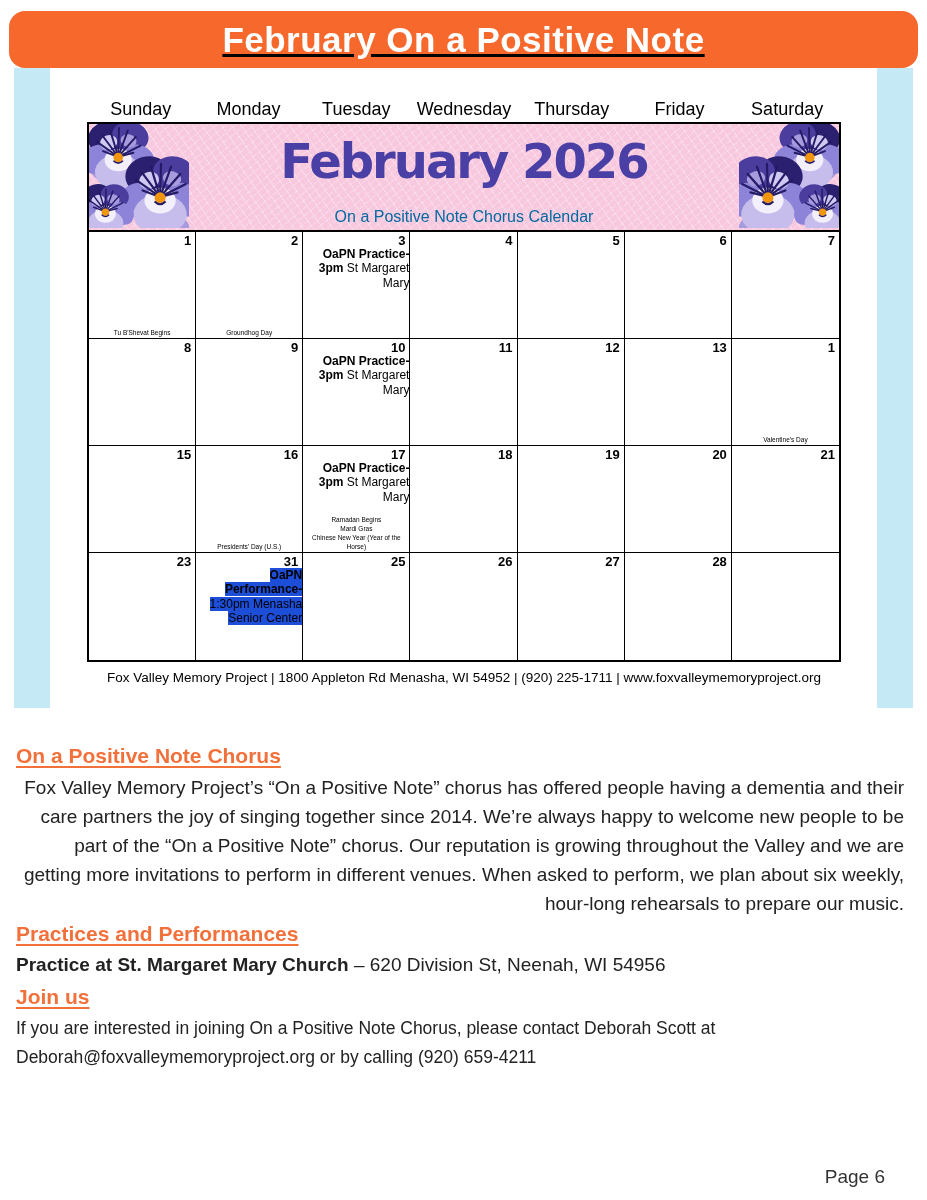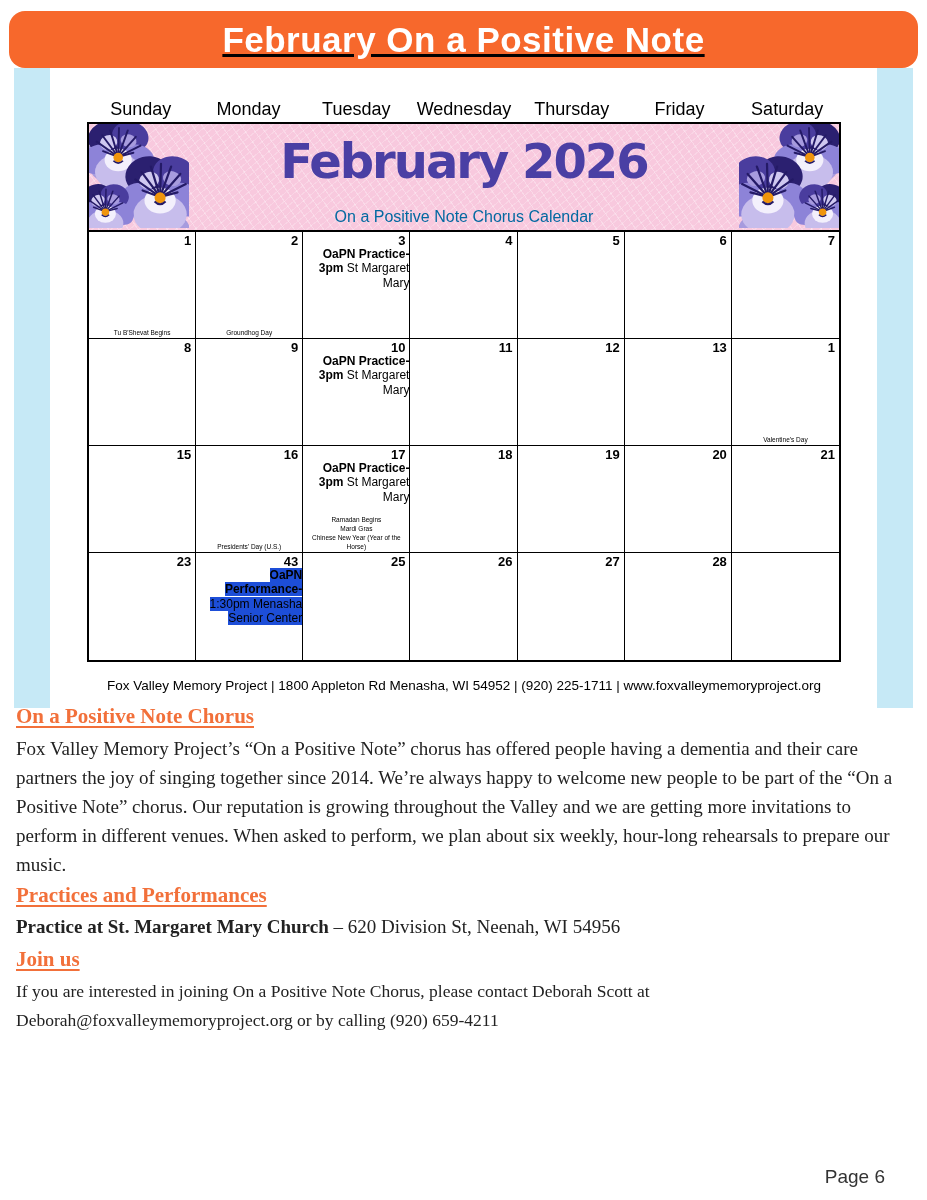--- a/index.html
+++ b/index.html
@@ -43,27 +43,27 @@
     box-sizing:border-box;background:#fff;}
   .cell:nth-child(7n){border-right:none}
   .cell:nth-child(n+22){border-bottom:none}
   .num{position:absolute;top:1px;right:4px;font-weight:bold;font-size:13px;color:#000;}
   .event{position:absolute;top:15px;left:2px;right:0;font-size:12px;line-height:1.2;color:#000;
     text-align:right;}
   .event .hl{background:#1d4ed8;}
   .holidays{position:absolute;bottom:1px;left:0;right:0;text-align:center;
     font-size:6.5px;line-height:1.4;color:#000;}
 
-  .cal-footer{margin-top:16px;text-align:center;font-size:13.5px;color:#000;white-space:nowrap;}
-
-  
-  .sections{position:absolute;left:16px;top:704px;width:888px;color:#222;font-family:Liberation Serif, serif;}
+  .cal-footer{margin-top:8px;text-align:center;font-size:13.5px;color:#000;white-space:nowrap;}
+
+  
+  .sections{position:absolute;left:16px;top:744px;width:888px;color:#222;}
   .sec-heading{margin:0 0 5px;font-size:21px;font-weight:bold;color:#F2703A;
     text-decoration:underline;text-decoration-thickness:2px;text-underline-offset:3px;}
-  .para{margin:0 0 4px;font-size:19px;line-height:1.53;}
+  .para{margin:0 0 4px;font-size:19px;line-height:1.53;text-align:right;}
   .practice-line{margin:0 0 5px;font-size:19px;line-height:1.5;}
   .join-body{margin:0;font-size:17.5px;line-height:1.68;}
 
   .page-num{position:absolute;right:42px;top:1166px;font-size:19px;color:#333;}
 </style>
 </head>
 <body>
 
 <svg width="0" height="0" style="position:absolute">
   <defs>
@@ -214,21 +214,21 @@
         <div class="cell">
           <span class="num">20</span>
         </div>
         <div class="cell">
           <span class="num">21</span>
         </div>
         <div class="cell">
           <span class="num">23</span>
         </div>
         <div class="cell">
-          <span class="num">43</span>
+          <span class="num">31</span>
           <div class="event"><span class="hl"><b>OaPN Performance-</b><br>1:30pm Menasha Senior Center</span></div>
         </div>
         <div class="cell">
           <span class="num">25</span>
         </div>
         <div class="cell">
           <span class="num">26</span>
         </div>
         <div class="cell">
           <span class="num">27</span>

